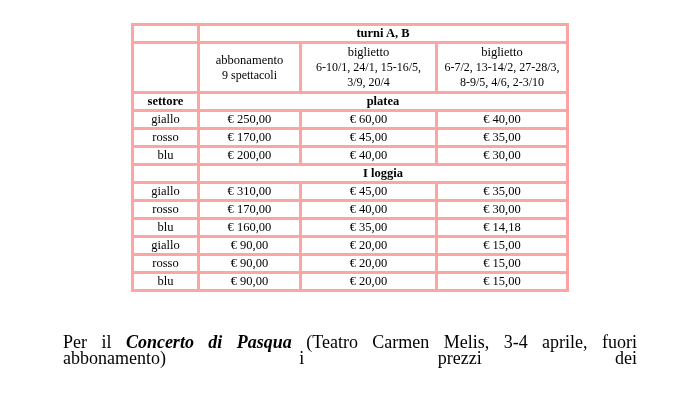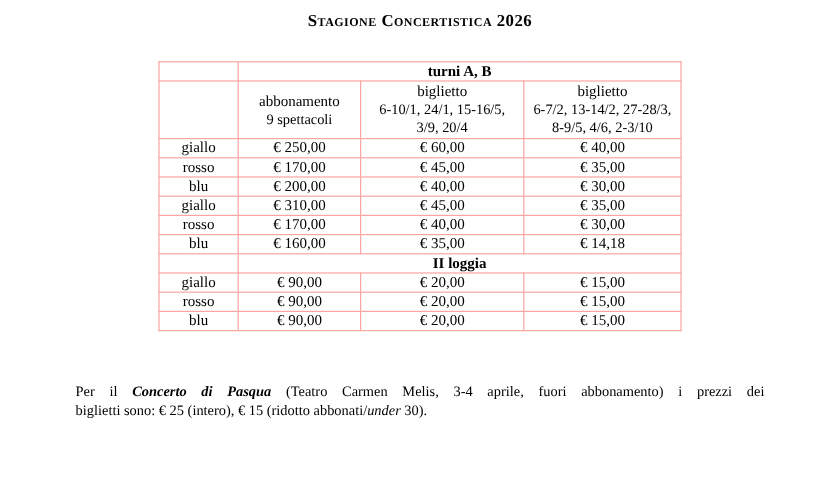--- a/index.html
+++ b/index.html
@@ -26,59 +26,58 @@
     letter-spacing: 0.4px;
     line-height: 18px;
   }
   table.price-table {
     border-collapse: collapse;
     table-layout: fixed;
     width: 435px;
     margin: 23px auto 0 auto;
   }
   table.price-table td {
-    border: 1px solid #fca5a5;
+    border: 3px solid #fca5a5;
     text-align: center;
     vertical-align: middle;
     font-size: 12.5px;
     line-height: 15px;
     height: 15px;
     padding: 0 1px;
     overflow: hidden;
     white-space: nowrap;
   }
   table.price-table tr.colhead-row td {
     height: 47px;
     white-space: normal;
   }
   .bold { font-weight: bold; }
   .hl-first { font-size: 12.5px; line-height: 15px; }
   .hl-dates { font-size: 12px; line-height: 15px; }
   .footer {
     margin: 43px 0 0 63px;
     width: 574px;
-    font-size: 12px;
+    font-size: 18px;
     line-height: 15.5px;
   }
   .footer .line1 {
     text-align: justify;
     text-align-last: justify;
   }
   .footer .line2 {
     text-align: left;
   }
   .ev-name { font-weight: bold; font-style: italic; }
   .it { font-style: italic; }
 </style>
 </head>
 <body>
 
 <div class="page">
 
-  <h1 class="title">Stagione Concertistica 2026</h1>
 
   <table class="price-table">
     <colgroup>
       <col style="width:66px">
       <col style="width:102px">
       <col style="width:136px">
       <col style="width:131px">
     </colgroup>
     <tbody>
         <tr class="turni-row">
@@ -98,58 +97,62 @@
           </td>
       <td>
             <div class="hl-first">biglietto</div>
             <div class="hl-dates">6-7/2, 13-14/2, 27-28/3,</div>
             <div class="hl-dates">8-9/5, 4/6, 2-3/10</div>
           </td>
     </tr>
     </tbody>
       <tbody>
         <tr>
+          <td class="bold">settore</td>
+          <td colspan="3" class="bold">platea</td>
+        </tr>
+        <tr>
           <td>giallo</td>
           <td>€ 250,00</td>
           <td>€ 60,00</td>
           <td>€ 40,00</td>
         </tr>
         <tr>
           <td>rosso</td>
           <td>€ 170,00</td>
           <td>€ 45,00</td>
           <td>€ 35,00</td>
         </tr>
         <tr>
           <td>blu</td>
           <td>€ 200,00</td>
           <td>€ 40,00</td>
           <td>€ 30,00</td>
         </tr>
         <tr>
+          <td class="bold"></td>
+          <td colspan="3" class="bold">I loggia</td>
+        </tr>
+        <tr>
           <td>giallo</td>
           <td>€ 310,00</td>
           <td>€ 45,00</td>
           <td>€ 35,00</td>
         </tr>
         <tr>
           <td>rosso</td>
           <td>€ 170,00</td>
           <td>€ 40,00</td>
           <td>€ 30,00</td>
         </tr>
         <tr>
           <td>blu</td>
           <td>€ 160,00</td>
           <td>€ 35,00</td>
           <td>€ 14,18</td>
-        </tr>
-        <tr>
-          <td class="bold"></td>
-          <td colspan="3" class="bold">II loggia</td>
         </tr>
         <tr>
           <td>giallo</td>
           <td>€ 90,00</td>
           <td>€ 20,00</td>
           <td>€ 15,00</td>
         </tr>
         <tr>
           <td>rosso</td>
           <td>€ 90,00</td>
@@ -162,18 +165,15 @@
           <td>€ 20,00</td>
           <td>€ 15,00</td>
         </tr>
       </tbody>
   </table>
 
   <div class="footer">
     <div class="line1">
       <span>Per il </span><span class="ev-name">Concerto di Pasqua</span><span> (Teatro Carmen Melis, 3-4 aprile, fuori abbonamento) i prezzi dei</span>
     </div>
-    <div class="line2">
-      <span>biglietti sono: € 25 (intero), € 15 (ridotto abbonati/</span><span class="it">under</span><span> 30).</span>
-    </div>
   </div>
 
 </div>
 
 </body></html>

